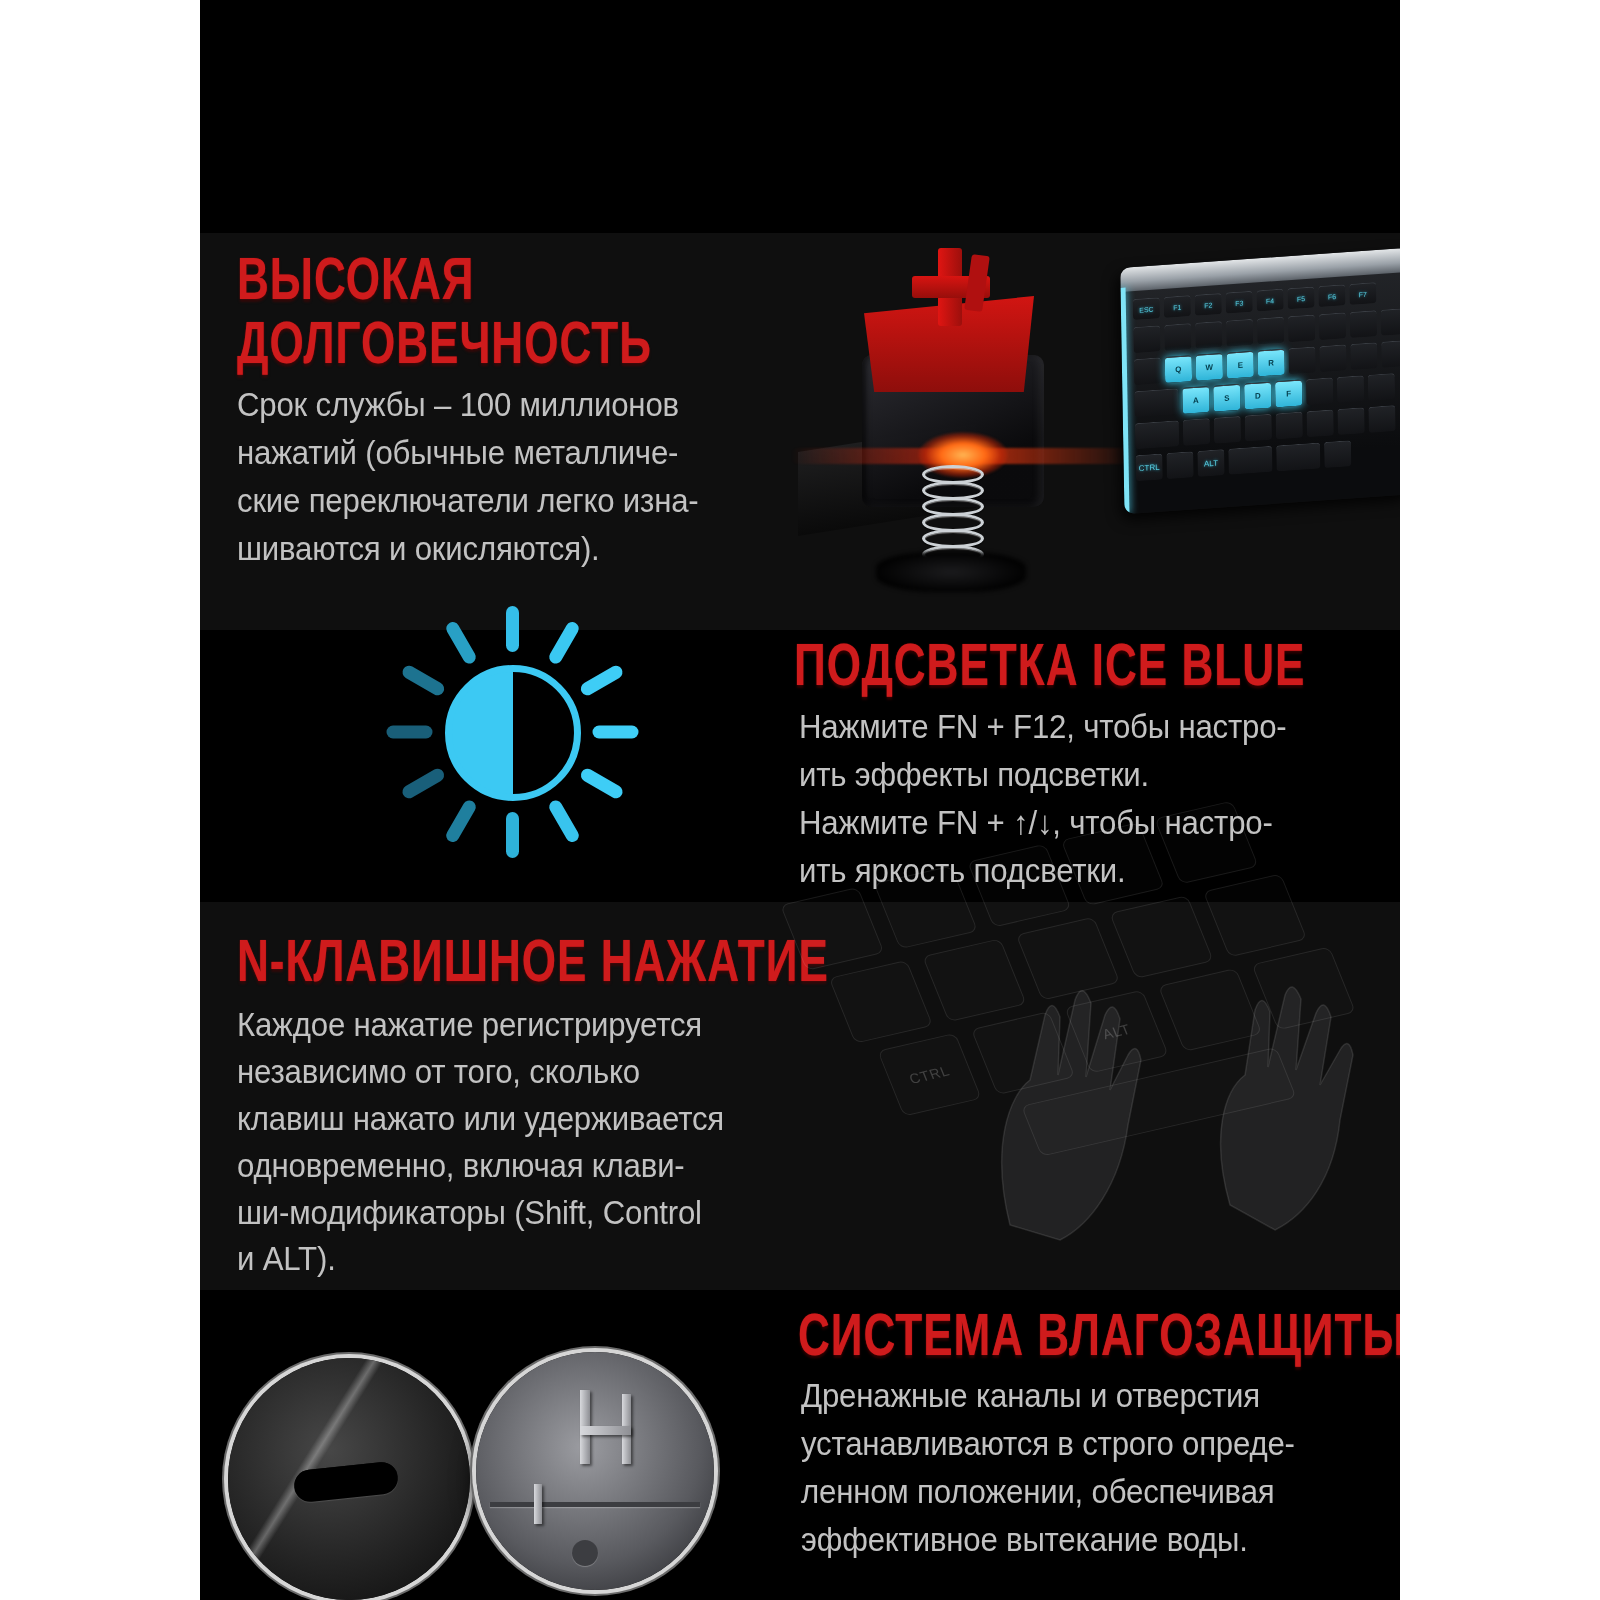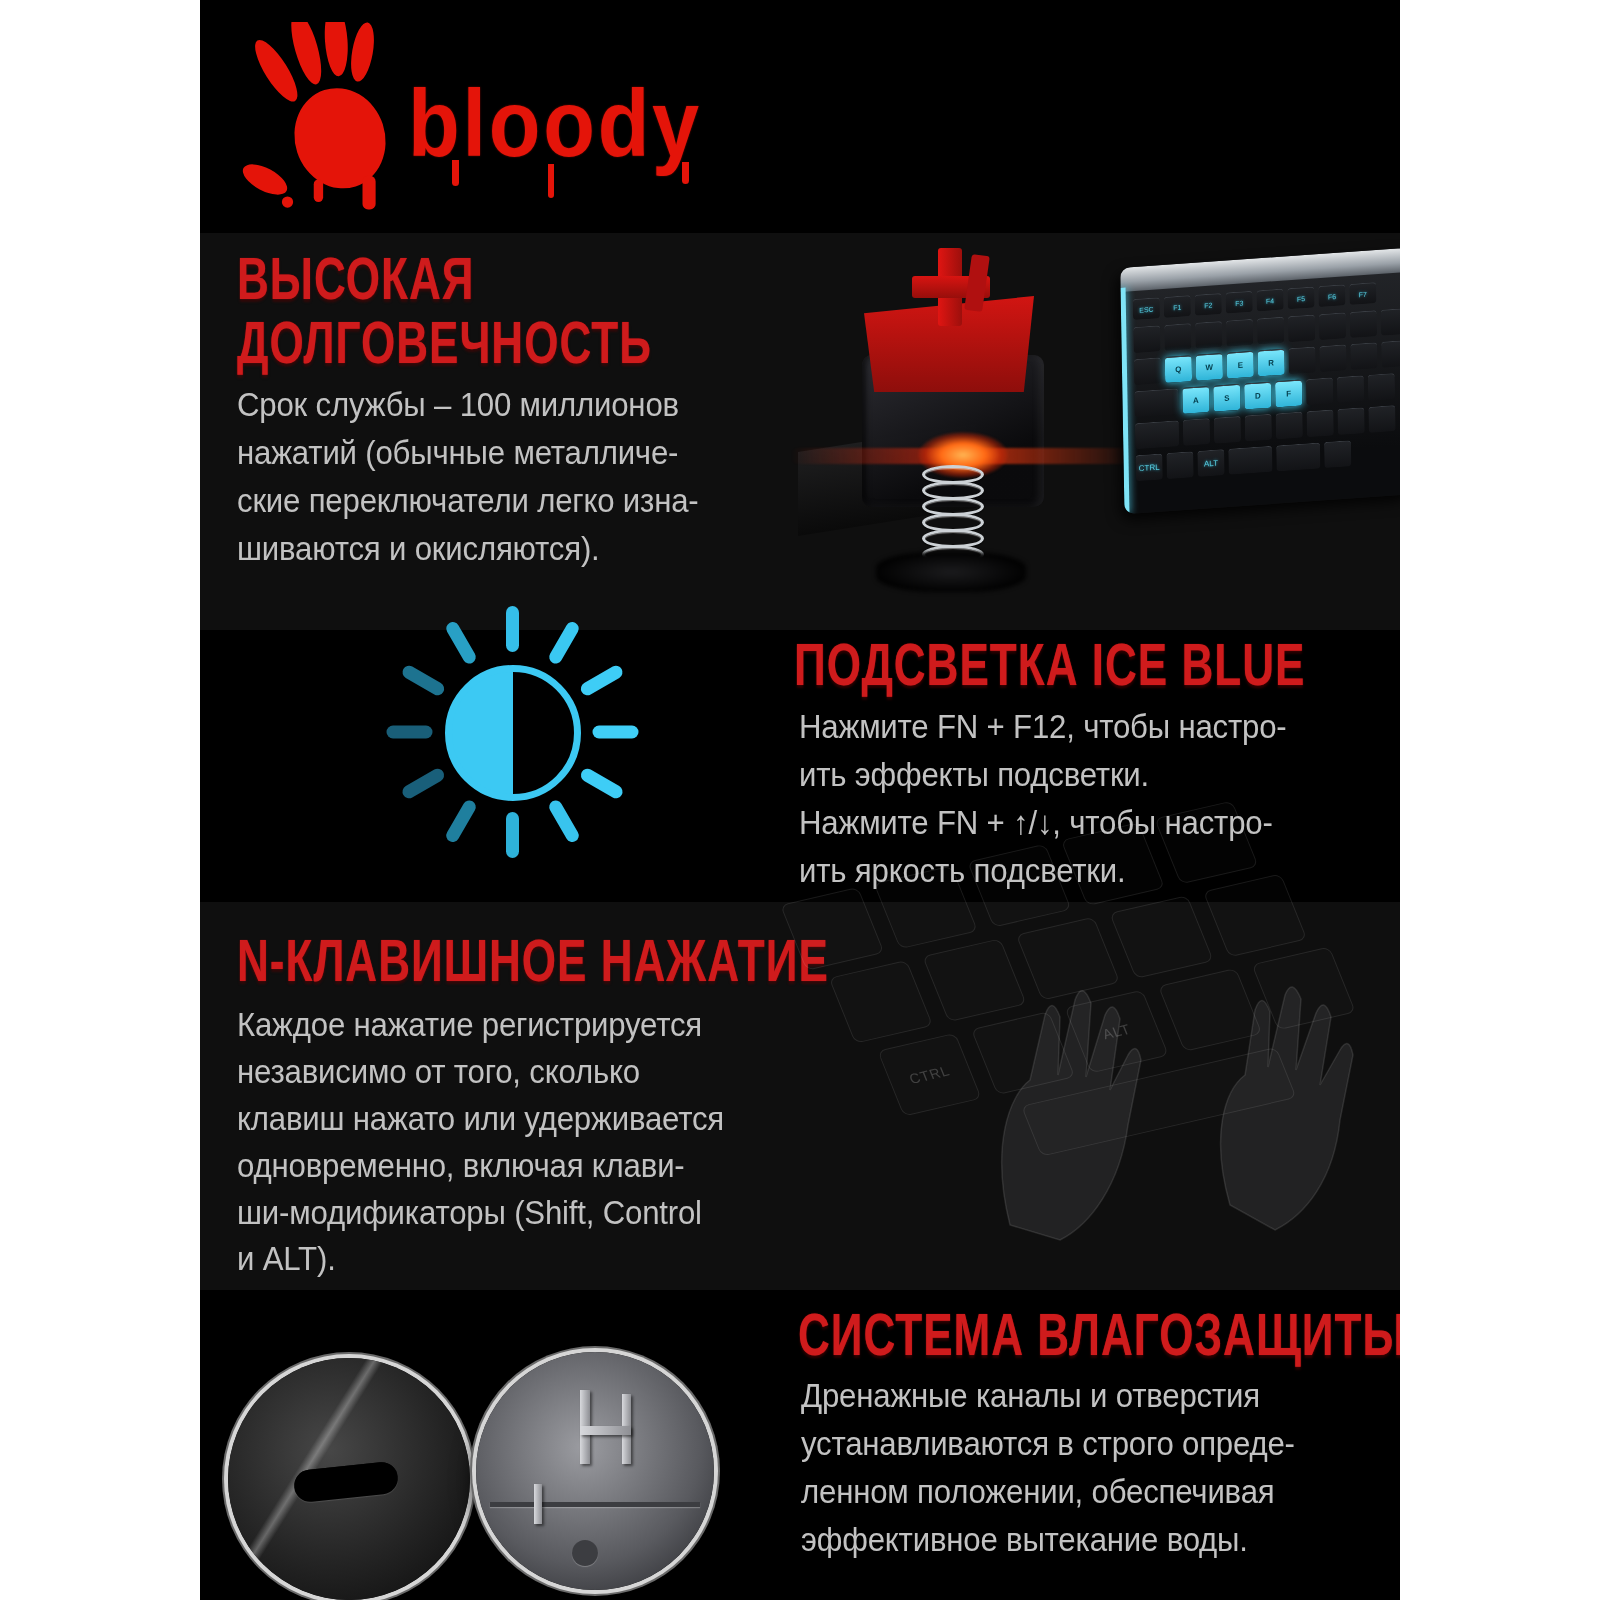--- a/index.html
+++ b/index.html
@@ -93,39 +93,20 @@
 
 <div class="canvas">
   <div class="column">
 
     <div class="band black" style="top:0;height:233px;"></div>
     <div class="band panel" style="top:233px;height:397px;"></div>
     <div class="band black" style="top:630px;height:272px;"></div>
     <div class="band panel" style="top:902px;height:388px;"></div>
     <div class="band black" style="top:1290px;height:510px;"></div>
 
-    <div class="logo-wrap">
-      <svg width="190" height="195" viewBox="0 0 100 104">
-        <g fill="#e41409">
-          <ellipse cx="24" cy="26" rx="6" ry="19" transform="rotate(-32 24 26)"></ellipse>
-          <ellipse cx="40" cy="14" rx="6" ry="20" transform="rotate(-16 40 14)"></ellipse>
-          <ellipse cx="56" cy="10" rx="6" ry="19" transform="rotate(-4 56 10)"></ellipse>
-          <ellipse cx="70" cy="16" rx="5.5" ry="16" transform="rotate(10 70 16)"></ellipse>
-          <ellipse cx="58" cy="62" rx="24" ry="27" transform="rotate(-18 58 62)"></ellipse>
-          <ellipse cx="18" cy="84" rx="6" ry="13" transform="rotate(-62 18 84)"></ellipse>
-          <rect x="70" y="82" width="7" height="18" rx="3"></rect>
-          <rect x="44" y="84" width="5" height="12" rx="2.5"></rect>
-          <circle cx="30" cy="96" r="3"></circle>
-        </g>
-      </svg>
-      <div class="logo-word">bloody</div>
-      <div class="drip" style="left:222px;top:138px;width:7px;height:26px;"></div>
-      <div class="drip" style="left:318px;top:142px;width:6px;height:34px;"></div>
-      <div class="drip" style="left:452px;top:140px;width:7px;height:22px;"></div>
-    </div>
 
     <div class="ghead" style="left:37px;top:246px;">ВЫСОКАЯ</div>
     <div class="ghead" style="left:37px;top:310px;">ДОЛГОВЕЧНОСТЬ</div>
     <div class="btxt" style="left:37px;top:381px;">
       <div>Срок службы – 100 миллионов</div>
       <div>нажатий (обычные металличе-</div>
       <div>ские переключатели легко изна-</div>
       <div>шиваются и окисляются).</div>
     </div>
 

